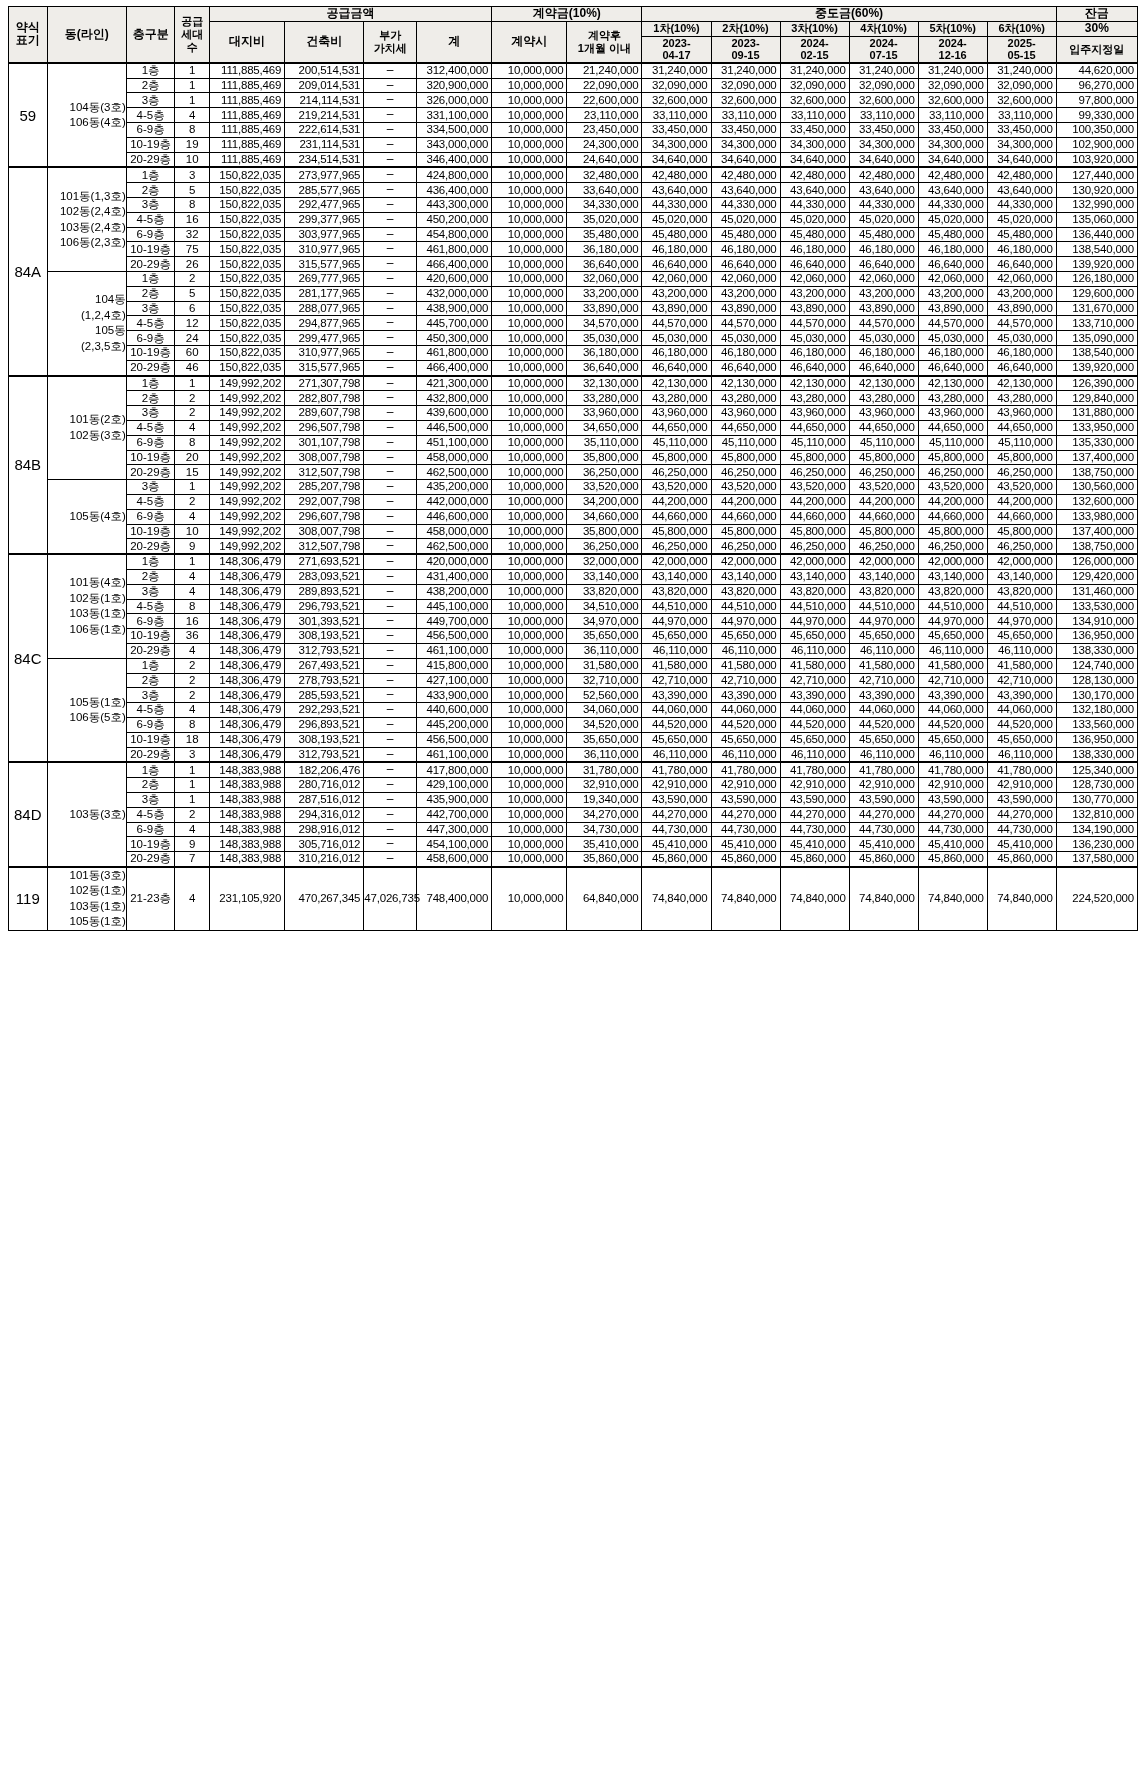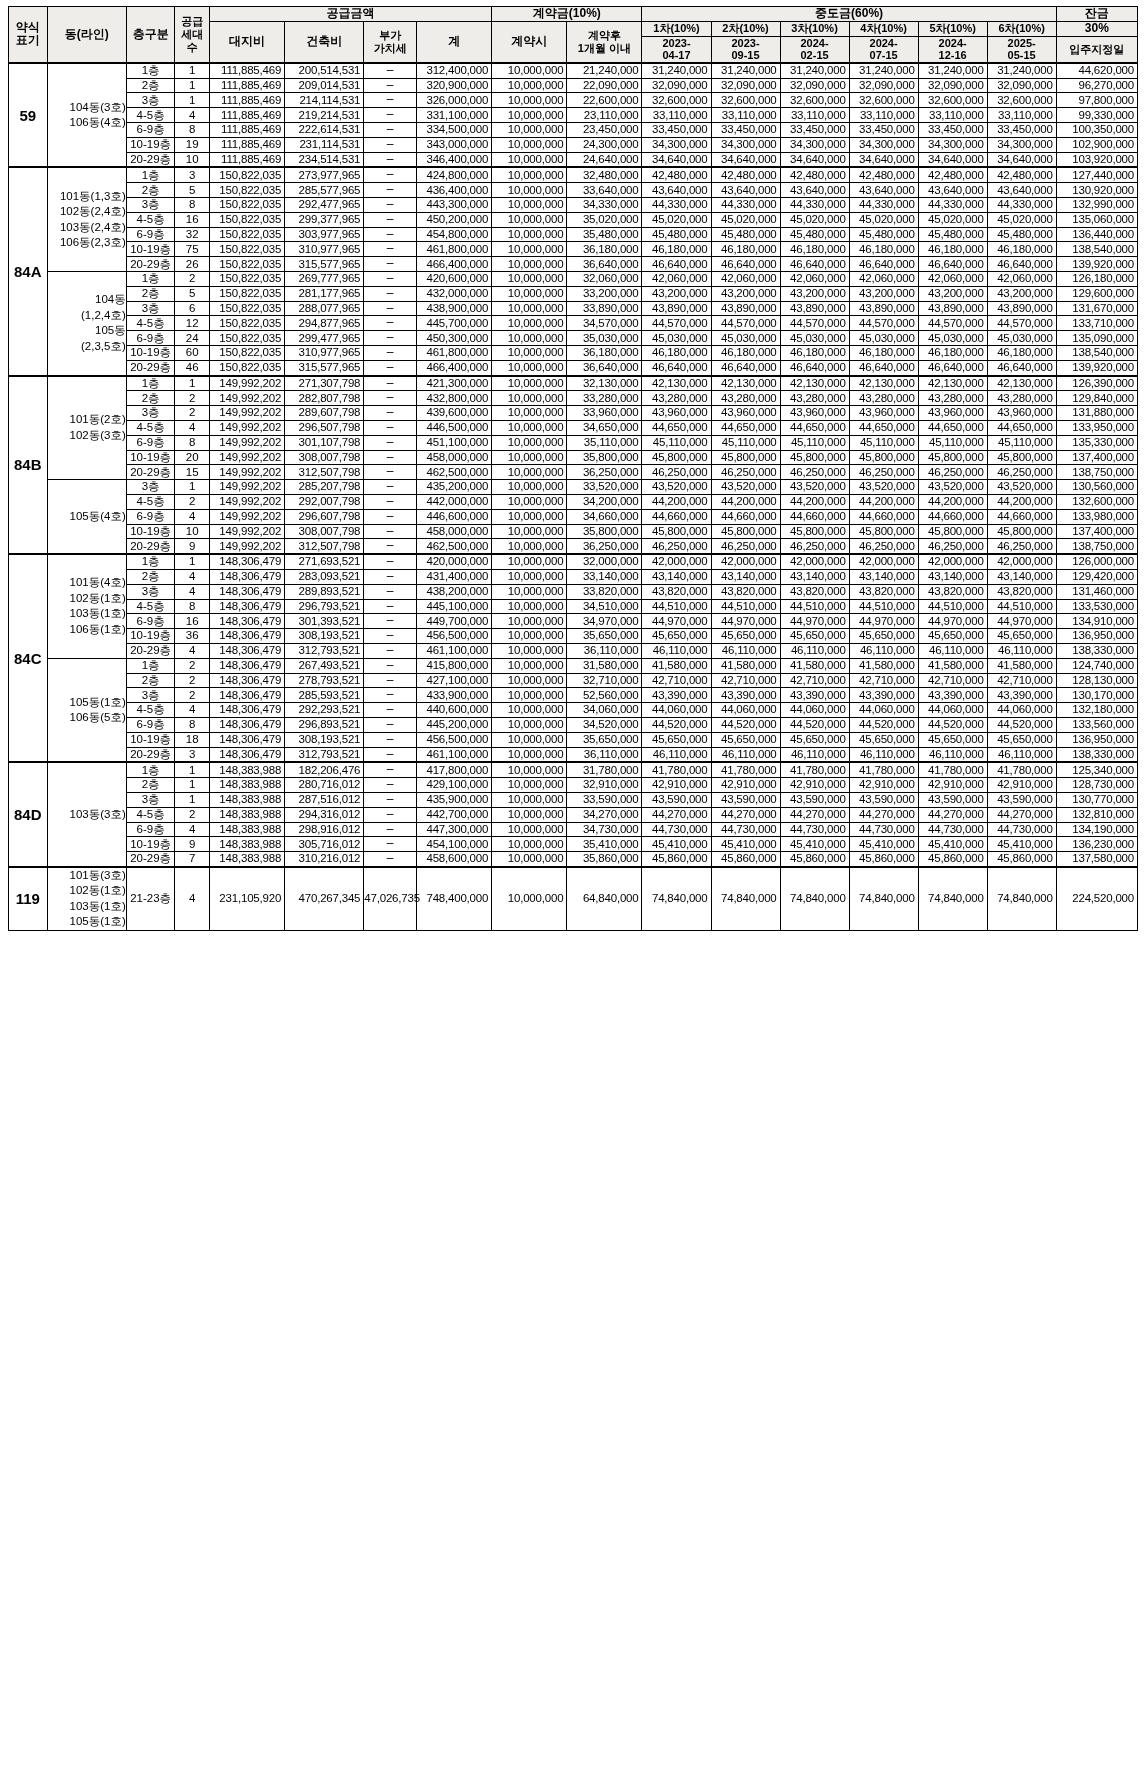--- a/index.html
+++ b/index.html
@@ -4,21 +4,21 @@
 <style>
   html,body{margin:0;padding:0;background:#ffffff;}
   body{font-family:"Liberation Sans","DejaVu Sans",sans-serif;color:#000;}
   #sheet{width:1146px;height:1782px;position:relative;box-sizing:border-box;padding:6px 8px 0 8px;}
   table{border-collapse:collapse;table-layout:fixed;width:1130px;font-size:11.5px;}
   th,td{border:1px solid #000;padding:0;text-align:center;vertical-align:middle;line-height:1.15;}
   thead th{background:#efede9;font-weight:bold;font-size:12px;}
   .hdr-small{font-size:11px;}
   td.num{text-align:right;padding-right:3px;font-size:11.5px;letter-spacing:-0.2px;}
   td.ctr{text-align:center;}
-  .grp{font-size:15px;font-weight:bold;}
+  .grp{font-size:15px;font-weight:normal;}
   .dong{font-size:11.5px;line-height:1.35;text-align:right;}
   .floor{font-size:11.5px;margin-left:24px;}
   .cnt{font-size:11.5px;}
   .thick-top td,.thick-top th{border-top:2px solid #000;}
   .dash{font-size:12px;}
   colgroup col.c0{width:38px}
   colgroup col.c1{width:78px}
   colgroup col.c2{width:48px}
   colgroup col.c3{width:34px}
   colgroup col.c4{width:74px}
@@ -997,21 +997,21 @@
           <td class="num">128,730,000</td>
         </tr>
         <tr>
           <td class="floor">3층</td>
           <td class="cnt">1</td>
           <td class="num">148,383,988</td>
           <td class="num">287,516,012</td>
           <td class="ctr dash">–</td>
           <td class="num">435,900,000</td>
           <td class="num">10,000,000</td>
-          <td class="num">33,590,000</td>
+          <td class="num">19,340,000</td>
           <td class="num">43,590,000</td>
           <td class="num">43,590,000</td>
           <td class="num">43,590,000</td>
           <td class="num">43,590,000</td>
           <td class="num">43,590,000</td>
           <td class="num">43,590,000</td>
           <td class="num">130,770,000</td>
         </tr>
         <tr>
           <td class="floor">4-5층</td>

